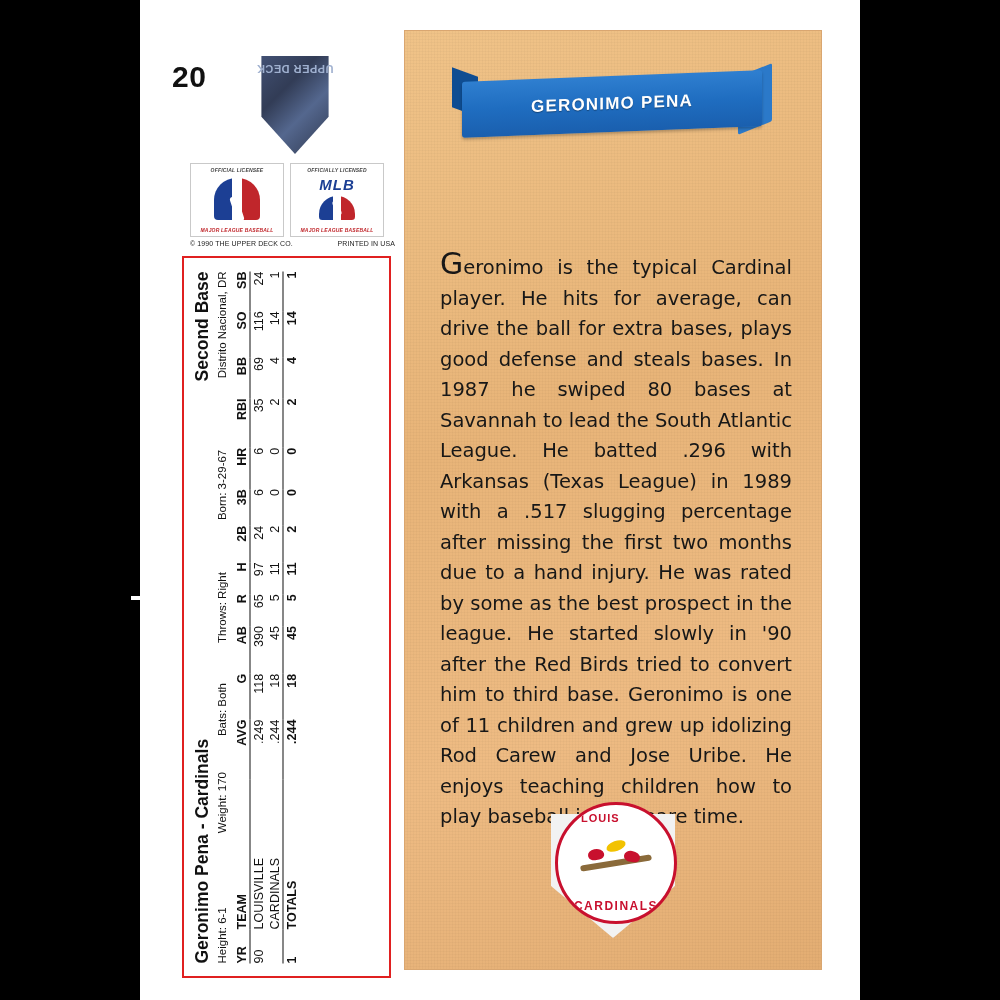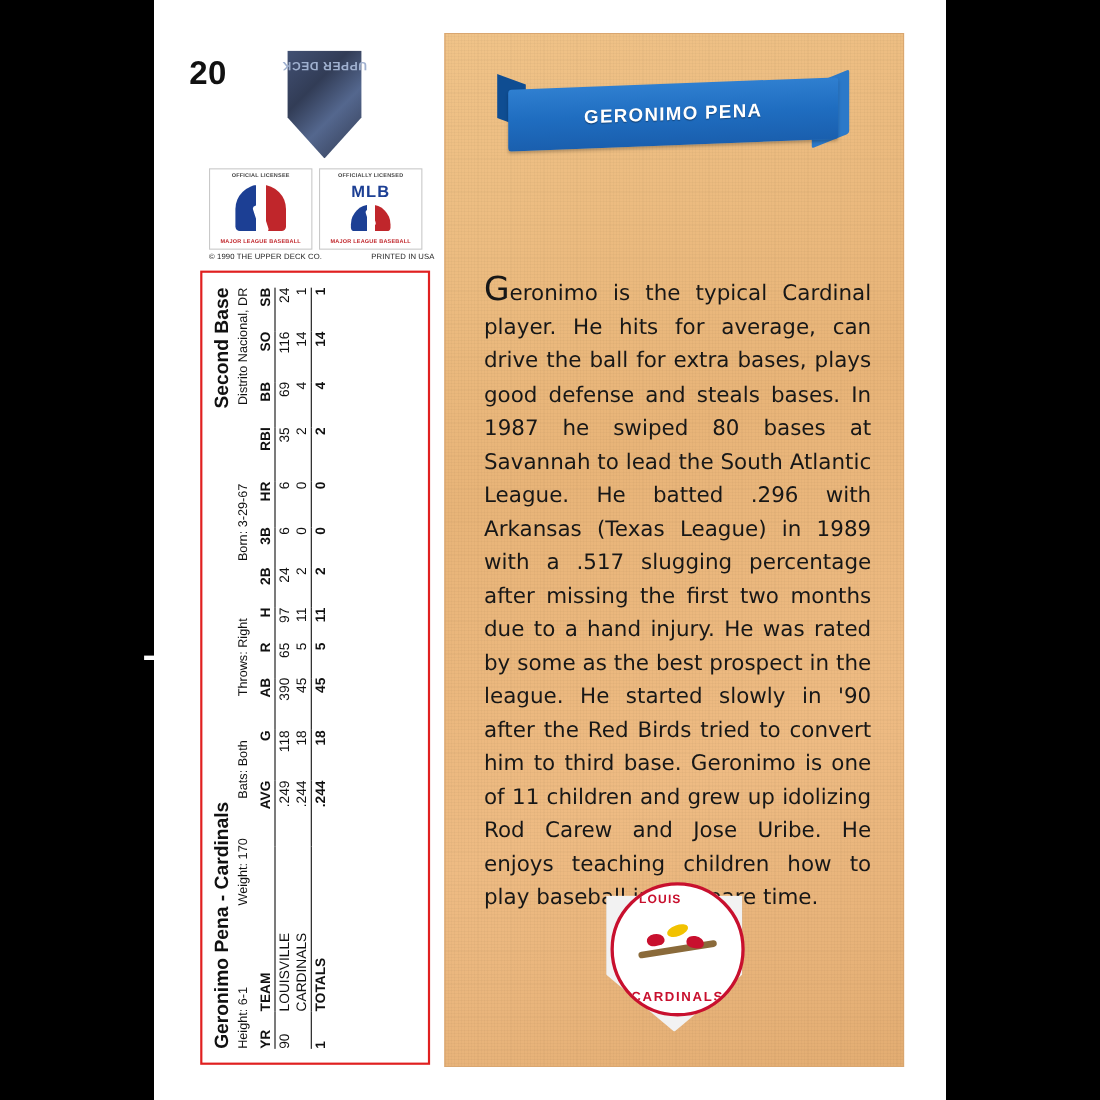--- a/index.html
+++ b/index.html
@@ -26,21 +26,21 @@
     top: 0px;
     width: 720px;
     height: 1000px;
     background: #ffffff;
   }
 
   
   .left-col {
     position: absolute;
     left: 160px;
-    top: 18px;
+    top: 28px;
     width: 240px;
     height: 960px;
   }
   .card-number {
     position: absolute;
     left: 12px;
     top: 32px;
     font-size: 30px;
     font-weight: bold;
     color: #111111;
@@ -85,20 +85,21 @@
     height: 80px;
   }
   .logo-box {
     position: absolute;
     top: 0;
     width: 92px;
     height: 72px;
     background: #ffffff;
     border: 1px solid #c9c9c9;
     overflow: hidden;
+    font-style: italic;
   }
   .logo-left { left: 0px; }
   .logo-right { left: 100px; }
   .logo-cap {
     position: absolute;
     top: 3px;
     left: 0;
     width: 92px;
     text-align: center;
     font-size: 5px;

